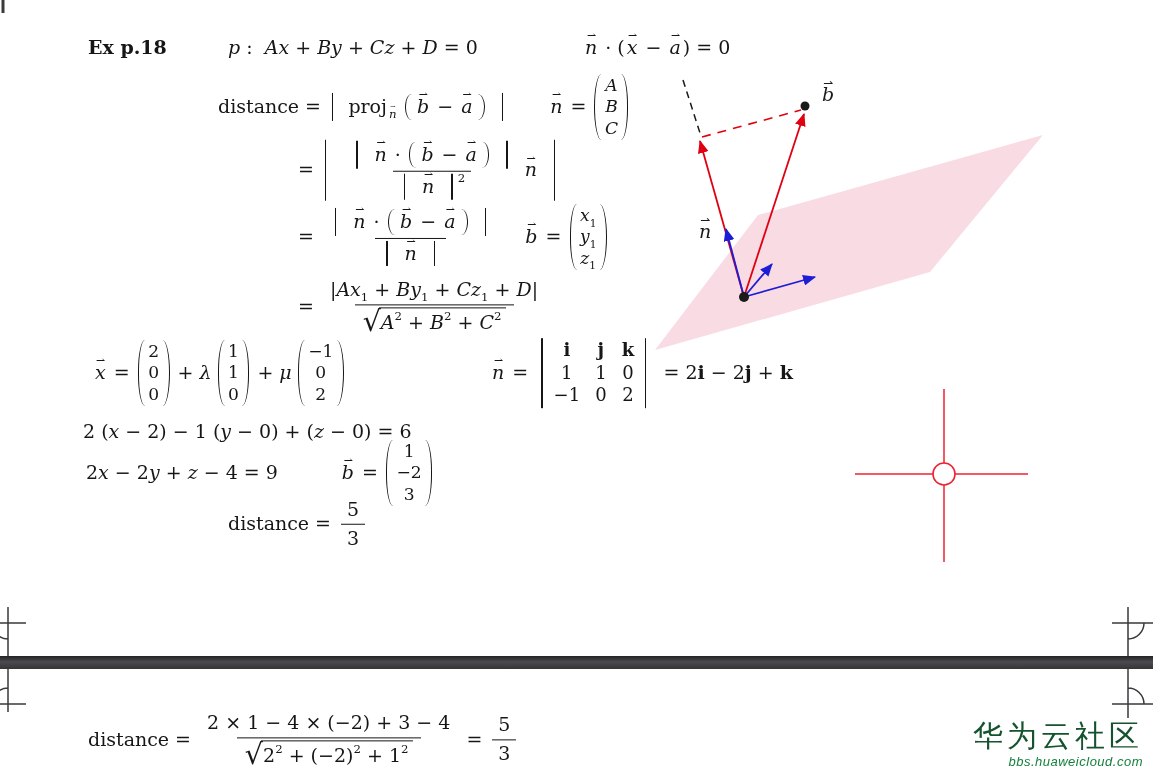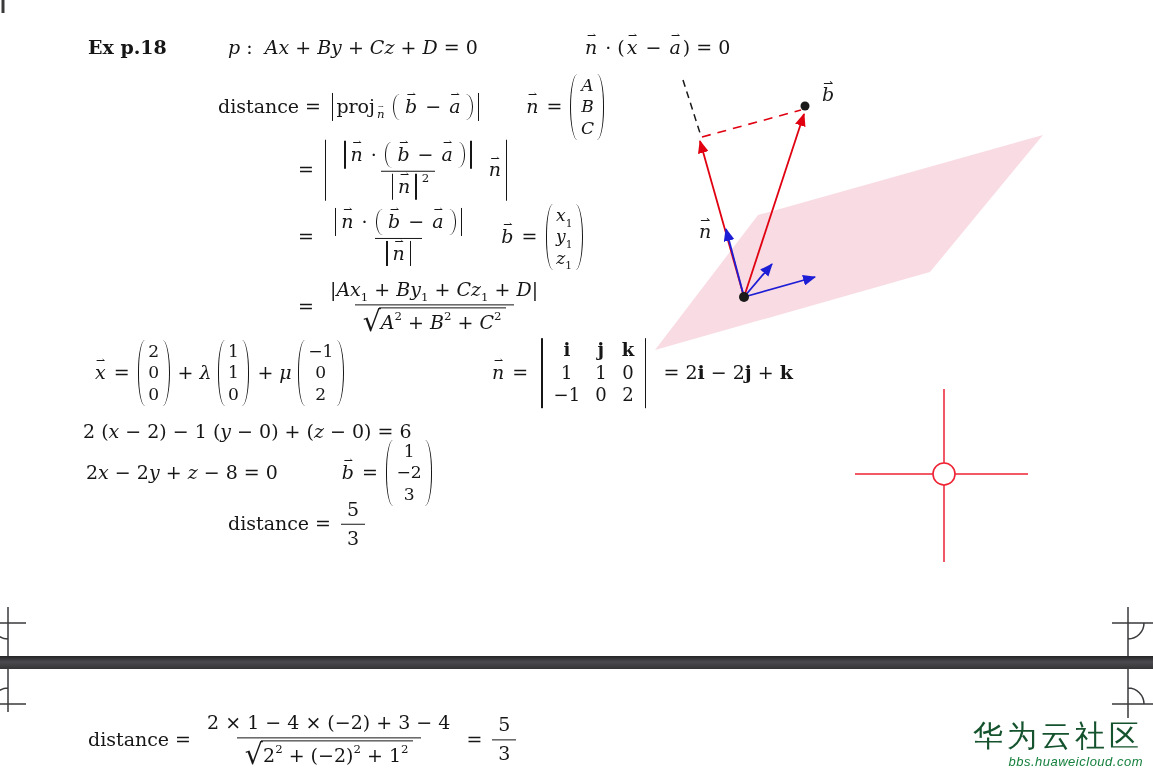--- a/index.html
+++ b/index.html
@@ -15,21 +15,21 @@
   .mi{font-style:italic;}
   .mb{font-weight:700;}
   .vec{position:relative;font-style:italic;white-space:pre;line-height:1.25;margin:0 2px;display:inline-block;}
   .vec::after{content:"⇀";position:absolute;left:50%;top:-0.62em;transform:translateX(-46%);
               font-size:0.58em;font-style:normal;}
   .msub{font-size:0.62em;align-self:flex-end;transform:translateY(16%);line-height:1;}
   .msup{font-size:0.62em;align-self:flex-start;transform:translateY(-4%);line-height:1;}
   .frac{display:inline-flex;flex-direction:column;align-items:center;margin:0 4px;}
   .frac>.num{padding:0 6px 2px;display:flex;justify-content:center;}
   .frac>.den{border-top:1.4px solid #161616;padding:2px 6px 0;display:flex;justify-content:center;}
-  .abs{display:inline-flex;align-items:stretch;margin:0 2px;}
+  .abs{display:inline-flex;align-items:stretch;margin:0 2px;gap:12px;}
   .abs>.vbar{width:1.3px;background:#161616;margin:0 3px;}
   .abs>.mrow{padding:1px 0;align-items:center;}
   .pgrp{display:inline-flex;align-items:stretch;margin:0 2px;}
   .pgrp>.mrow,.pgrp>.col{padding:1px 2px;}
   .lp,.rp{width:0.34em;min-width:6px;}
   .lp{border-left:1.7px solid #161616;border-radius:100% 0 0 100% / 50% 0 0 50%;margin-right:1px;}
   .rp{border-right:1.7px solid #161616;border-radius:0 100% 100% 0 / 0 50% 50% 0;margin-left:1px;}
   .col{display:inline-flex;flex-direction:column;align-items:center;font-size:0.9em;line-height:1.25;}
   .col>.mrow{justify-content:center;}
   .det{display:inline-flex;align-items:stretch;margin:0 4px;}
@@ -402,21 +402,21 @@
         </span>
       </div>
       <div class="eq" style="left: 73px; top: 473px;">
         <span class="mrow">
           <span class="mr">2</span>
           <span class="mi">x</span>
           <span class="mr"> − 2</span>
           <span class="mi">y</span>
           <span class="mr"> + </span>
           <span class="mi">z</span>
-          <span class="mr"> − 8 = 0</span>
+          <span class="mr"> − 4 = 9</span>
           <span class="gap" style="width: 62px;"></span>
           <span class="vec">b</span>
           <span class="mr"> = </span>
           <span class="pgrp">
             <span class="lp"></span>
             <span class="col">
               <span class="mrow">
                 <span class="mr">1</span>
               </span>
               <span class="mrow">

